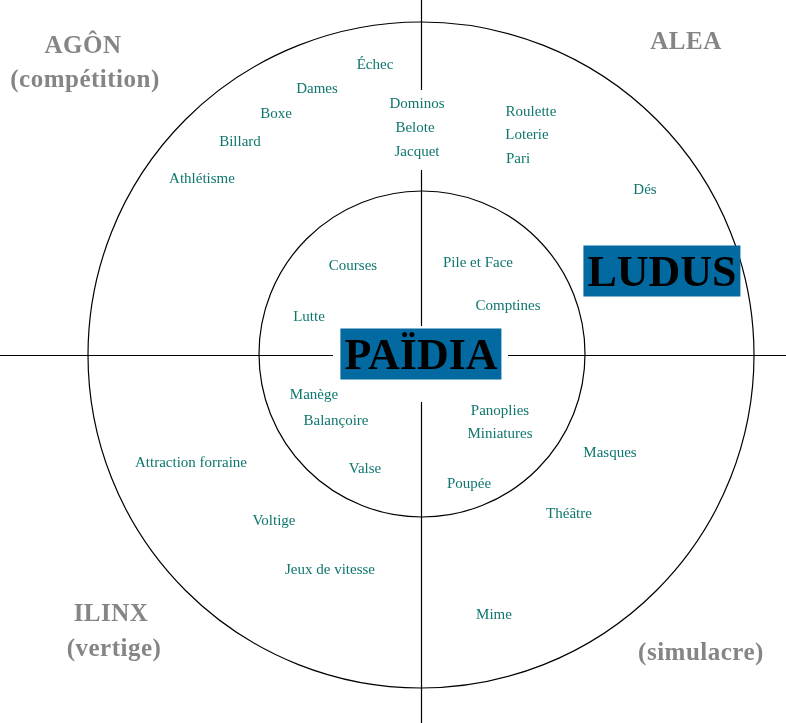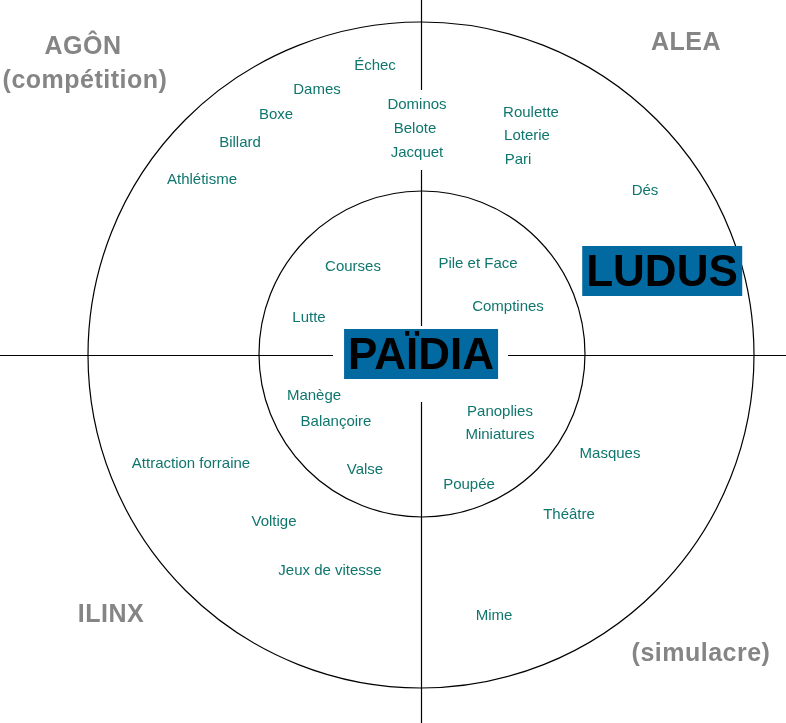--- a/index.html
+++ b/index.html
@@ -5,21 +5,21 @@
   html, body {
     margin: 0;
     padding: 0;
     background: #ffffff;
   }
   #stage {
     position: relative;
     width: 786px;
     height: 723px;
     background: #ffffff;
-    font-family: Liberation Sans, sans-serif;
+    font-family: Liberation Serif, serif;
     overflow: hidden;
   }
   #geometry {
     position: absolute;
     left: 0;
     top: 0;
   }
   .lbl {
     position: absolute;
     transform: translate(-50%, -50%);
@@ -58,20 +58,21 @@
     <line x1="421.5" y1="170" x2="421.5" y2="326" stroke="#000000" stroke-width="1.2"></line>
     <line x1="421.5" y1="402" x2="421.5" y2="723" stroke="#000000" stroke-width="1.2"></line>
   </svg>
 
   <div class="lbl quad" style="left:83px;top:45px">AGÔN</div>
   <div class="lbl quad" style="left:85px;top:79px">(compétition)</div>
 
   <div class="lbl quad" style="left:686px;top:41px">ALEA</div>
 
   <div class="lbl quad" style="left:111px;top:613px">ILINX</div>
+  <div class="lbl quad" style="left:114px;top:648px">(vertige)</div>
 
   <div class="lbl quad" style="left:701px;top:652px">(simulacre)</div>
 
   <div class="lbl axisword" style="left:421px;top:354px">PAÏDIA</div>
   <div class="lbl axisword" style="left:662px;top:271px">LUDUS</div>
 
   <div class="lbl game" style="left:375px;top:64px">Échec</div>
   <div class="lbl game" style="left:317px;top:88px">Dames</div>
   <div class="lbl game" style="left:276px;top:113px">Boxe</div>
   <div class="lbl game" style="left:240px;top:141px">Billard</div>

